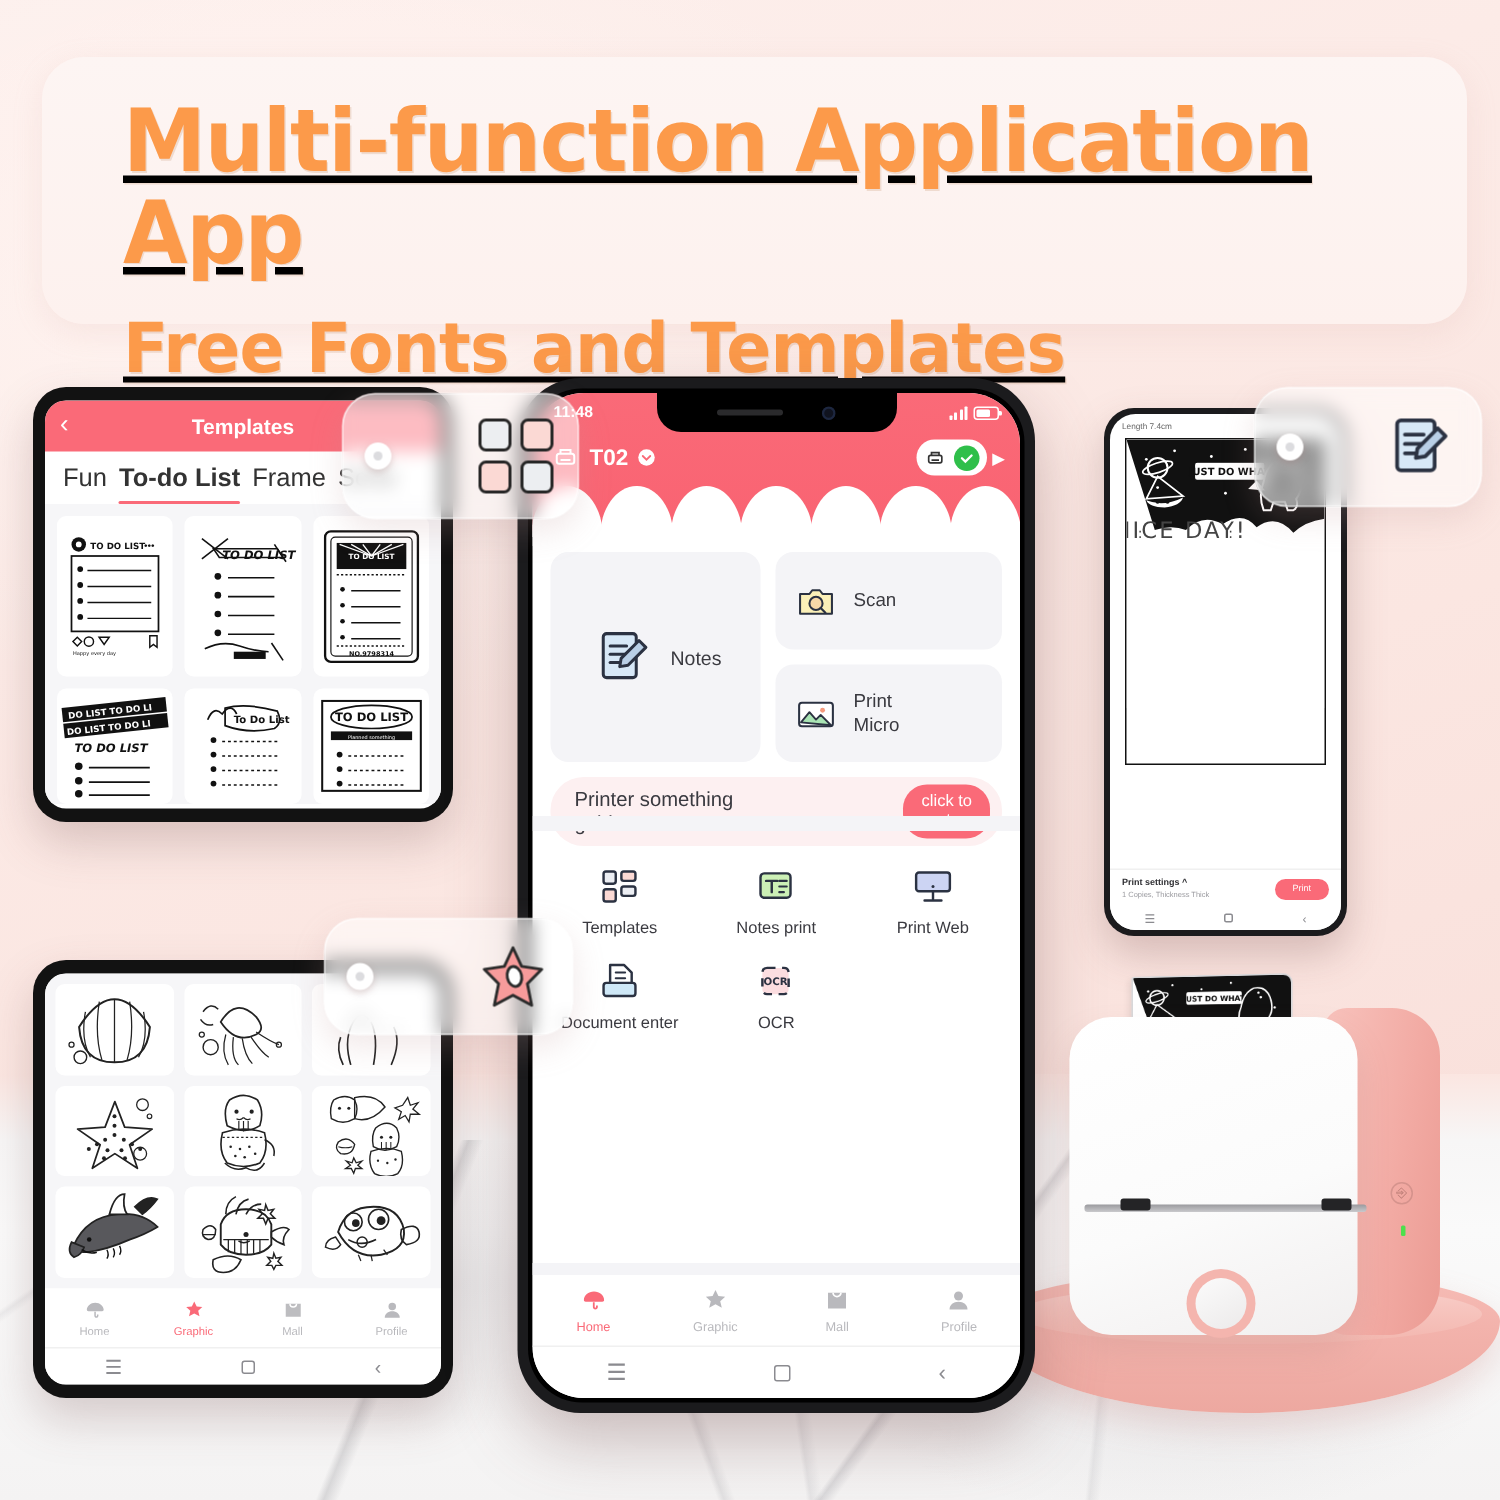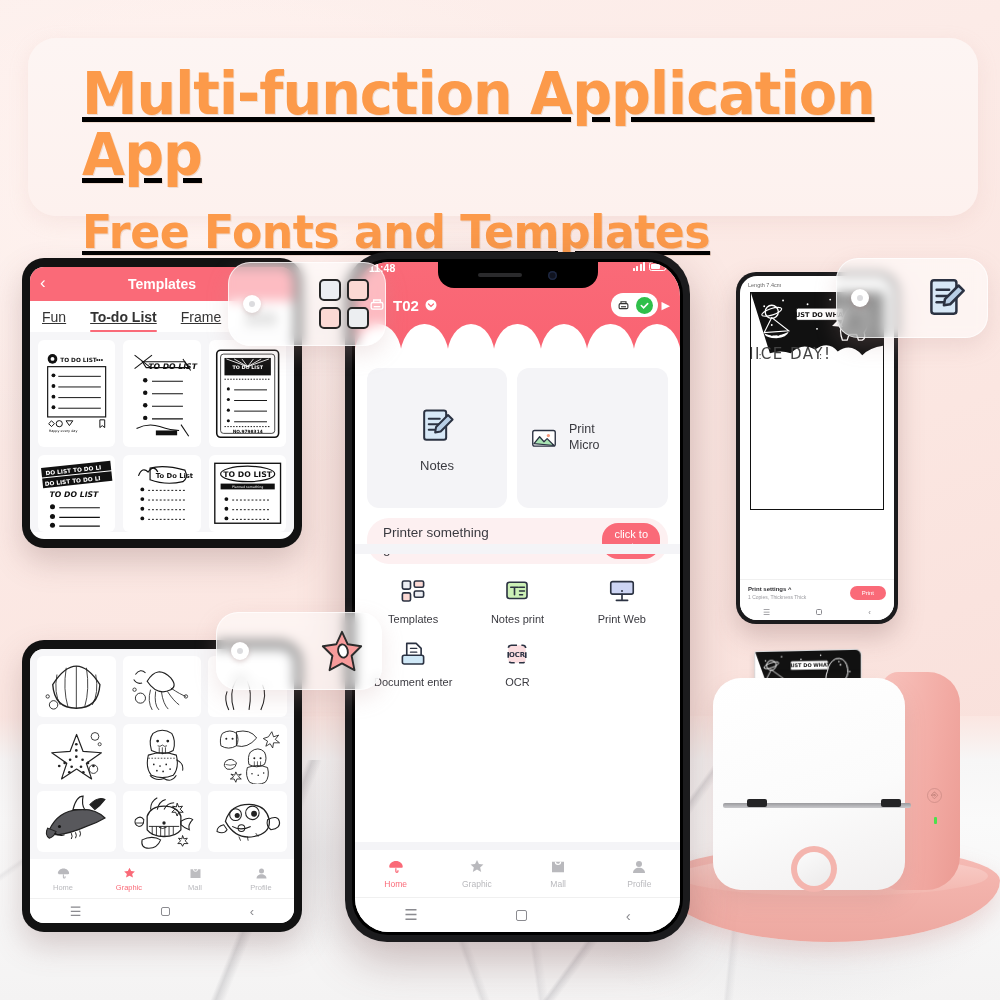--- a/index.html
+++ b/index.html
@@ -110,22 +110,22 @@
 
   
   #tabletTemplates { left: 22px; top: 258px; width: 280px; height: 290px; }
   .tt-header {
     height: 34px; background: #fa6a78; color: #fff;
     display: flex; align-items: center; justify-content: center;
     position: relative; font-size: 14px; font-weight: 600;
   }
   .tt-back { position: absolute; left: 10px; top: 6px; font-size: 17px; color:#fff; font-weight: 400; }
   .tt-tabs {
-    display: flex; gap: 24px; padding: 8px 12px 0 12px;
-    font-size: 14px; color: #333; align-items: flex-start; text-decoration: underline;
+    display: flex; gap: 8px; padding: 8px 12px 0 12px;
+    font-size: 17px; color: #333; align-items: flex-start;
   }
   .tt-tab { padding-bottom: 7px; white-space: nowrap; position: relative; }
   .tt-tab.active { font-weight: 700; }
   .tt-tab.active::after {
     content: ""; position: absolute; left: 0; right: 0; bottom: 0; height: 2.5px;
     background: #fa6a78; border-radius: 2px;
   }
   .tt-grid {
     display: grid; grid-template-columns: repeat(3, 1fr);
     gap: 8px; padding: 8px 8px 0 8px; background: #f6f6f8;
@@ -187,21 +187,21 @@
   .notch {
     position: absolute; left: 50%; transform: translateX(-50%); top: 0;
     width: 160px; height: 26px; background: #000;
     border-radius: 0 0 16px 16px; z-index: 9;
     display: flex; align-items: center; justify-content: center; gap: 26px;
   }
   .notch .speaker { width: 44px; height: 4px; background: #2a2a2c; border-radius: 3px; }
   .notch .cam { width: 9px; height: 9px; border-radius: 50%; background: #10131f; box-shadow: inset 0 0 0 1.5px #1d2740; }
   .statusbar {
     position: absolute; top: 0; left: 0; right: 0; height: 26px; z-index: 8;
-    display: flex; align-items: flex-start; justify-content: space-between;
+    display: flex; align-items: center; justify-content: space-between;
     padding: 0 14px; font-size: 10.5px; color: #fff; font-weight: 600;
   }
   .sb-right { display: flex; align-items: center; gap: 4px; }
   .bars { display: flex; align-items: flex-end; gap: 1.5px; height: 9px; }
   .bars i { width: 2px; background: #fff; border-radius: .5px; display:block; }
   .batt { width: 17px; height: 9px; border: 1.2px solid #fff; border-radius: 2.5px; position: relative; }
   .batt::after { content:""; position:absolute; right:-3px; top:2.4px; width:1.6px; height:3.6px; background:#fff; border-radius:0 1px 1px 0; }
   .batt i { position: absolute; left: 1px; top: 1px; bottom: 1px; width: 62%; background: #fff; border-radius: 1px; display:block;}
 
   .pink-head {
@@ -233,21 +233,21 @@
     display: flex; align-items: center; gap: 5px; padding: 0 5px;
   }
   .chip-check { width: 17px; height: 17px; border-radius: 50%; background: #2fbf4a;
                 display:flex; align-items:center; justify-content:center; }
   .arrow-r { color: #fff; font-size: 11px; margin-left: 4px; }
 
   .card-area { position: absolute; top: 106px; left: 0; right: 0; padding: 0 12px; }
   .row1 { display: flex; gap: 10px; }
   .notes-card {
     flex: 1.02; background: #f4f4f7; border-radius: 12px; height: 140px;
-    display: flex; flex-direction: column; align-items: center; justify-content: center; gap: 10px;
+    display: flex; flex-direction: row; align-items: center; justify-content: center; gap: 10px;
   }
   .notes-card .lbl { font-size: 13px; color: #3a3a40; }
   .col-right { flex: 1.1; display: flex; flex-direction: column; gap: 10px; }
   .mini-card {
     flex: 1; background: #f4f4f7; border-radius: 12px;
     display: flex; align-items: center; gap: 10px; padding-left: 12px;
   }
   .mini-card .lbl { font-size: 12.5px; color: #3a3a40; line-height: 1.25; }
 
   .guide {
@@ -859,20 +859,28 @@
               <g stroke="#2b3242" stroke-width="2.2" stroke-linecap="round">
                 <path d="M15 16h12"></path>
                   <path d="M15 22h12"></path>
                   <path d="M15 28h7"></path>
               </g>
               <path d="M36 12l5 5-13 13-6 1 1-6z" fill="#b9cfe6" stroke="#2b3242" stroke-width="2.2" stroke-linejoin="round"></path>
             </svg>
             <span class="lbl">Notes</span>
           </div>
           <div class="col-right">
+            <div class="mini-card">
+              <svg width="30" height="30" viewBox="0 0 48 48">
+                <path d="M7 16h10l3-4h8l3 4h10v21H7z" fill="#fbf0b8" stroke="#2b3242" stroke-width="2.2" stroke-linejoin="round"></path>
+                <circle cx="24" cy="26" r="7" fill="#f8d9a8" stroke="#2b3242" stroke-width="2.2"></circle>
+                <path d="M29 31l5 5" stroke="#2b3242" stroke-width="2.4" stroke-linecap="round"></path>
+              </svg>
+              <span class="lbl">Scan</span>
+            </div>
             <div class="mini-card">
               <svg width="30" height="30" viewBox="0 0 48 48">
                 <rect x="6" y="12" width="36" height="25" rx="3" fill="#fff" stroke="#2b3242" stroke-width="2.2"></rect>
                 <path d="M8 33l9-11 7 8 5-5 11 11z" fill="#a9e4b4" stroke="#2b3242" stroke-width="2" stroke-linejoin="round"></path>
                 <circle cx="31" cy="20" r="2.6" fill="#f59a7d"></circle>
               </svg>
               <span class="lbl">
                 <span>Print</span><br>
                 <span>Micro</span>
               </span>

